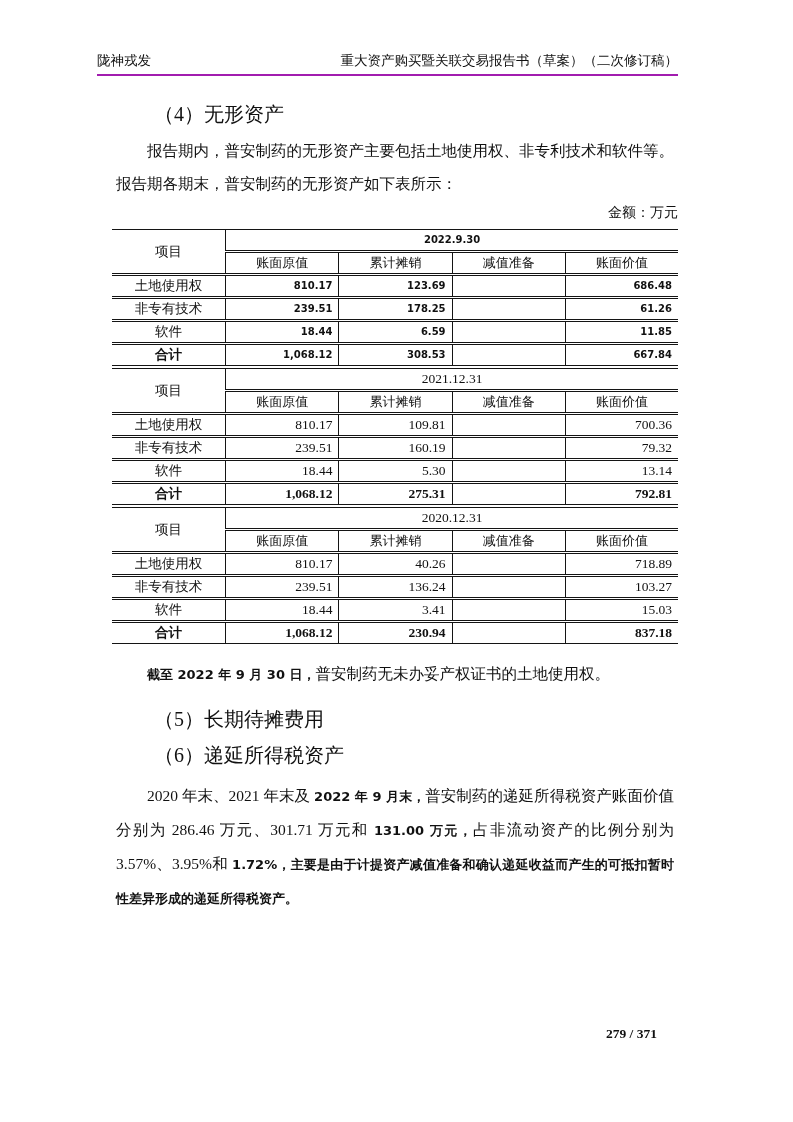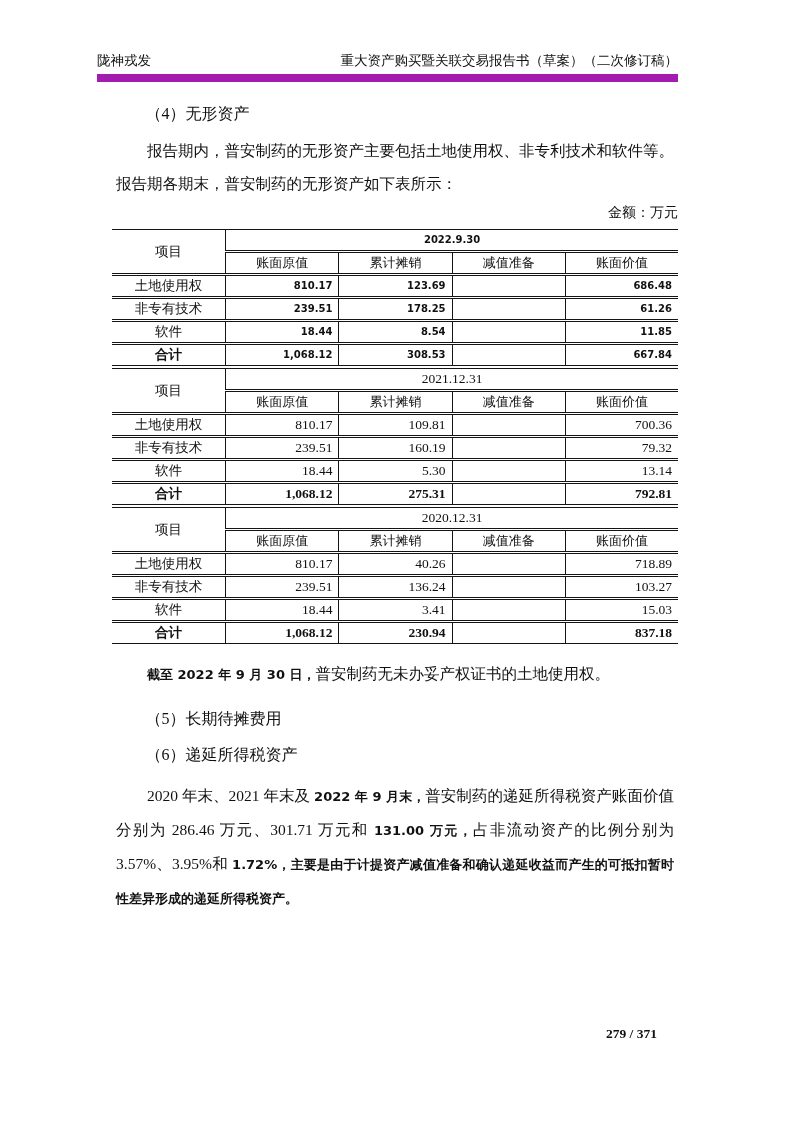--- a/index.html
+++ b/index.html
@@ -4,25 +4,25 @@
 <style>
   html,body{margin:0;padding:0;background:#ffffff;}
   .page{
     position:relative;width:793px;height:1122px;background:#fff;
     font-family:"Liberation Serif","DejaVu Serif",serif;color:#111;overflow:hidden;
   }
   
   .doc-header{
     position:absolute;left:97px;right:115px;top:52px;
     display:flex;justify-content:space-between;align-items:flex-end;
-    font-size:13.5px;line-height:17px;border-bottom:8px solid #a21caf;padding-bottom:5px;
+    font-size:13.5px;line-height:17px;border-bottom:2px solid #a21caf;padding-bottom:5px;
   }
   
   .content{position:absolute;left:112px;right:115px;top:88px;}
-  .heading{font-size:16px;line-height:20px;margin:0;text-indent:2.1em;}
+  .heading{font-size:20px;line-height:20px;margin:0;text-indent:2.1em;}
   #h4{margin-top:16px;}
   #h5{margin-top:18px;}
   #h6{margin-top:16px;}
   .body-para{
     font-size:15.5px;line-height:33px;margin:4px;text-indent:2em;
     text-align:justify;text-justify:inter-ideograph;
   }
   #p-intro{margin-top:10px;}
   #p-note{margin-top:12px;}
   #p-5{margin-top:12px;}
@@ -98,21 +98,21 @@
             <tr>
               <td class="c-label">非专有技术</td>
               <td class="c-num vline">239.51</td>
               <td class="c-num vline">178.25</td>
               <td class="c-num vline"></td>
               <td class="c-num vline">61.26</td>
             </tr>
             <tr>
               <td class="c-label">软件</td>
               <td class="c-num vline">18.44</td>
-              <td class="c-num vline">8.54</td>
+              <td class="c-num vline">6.59</td>
               <td class="c-num vline"></td>
               <td class="c-num vline">11.85</td>
             </tr>
             <tr class="total">
               <td class="c-label">合计</td>
               <td class="c-num vline">1,068.12</td>
               <td class="c-num vline">308.53</td>
               <td class="c-num vline"></td>
               <td class="c-num vline">667.84</td>
             </tr>

